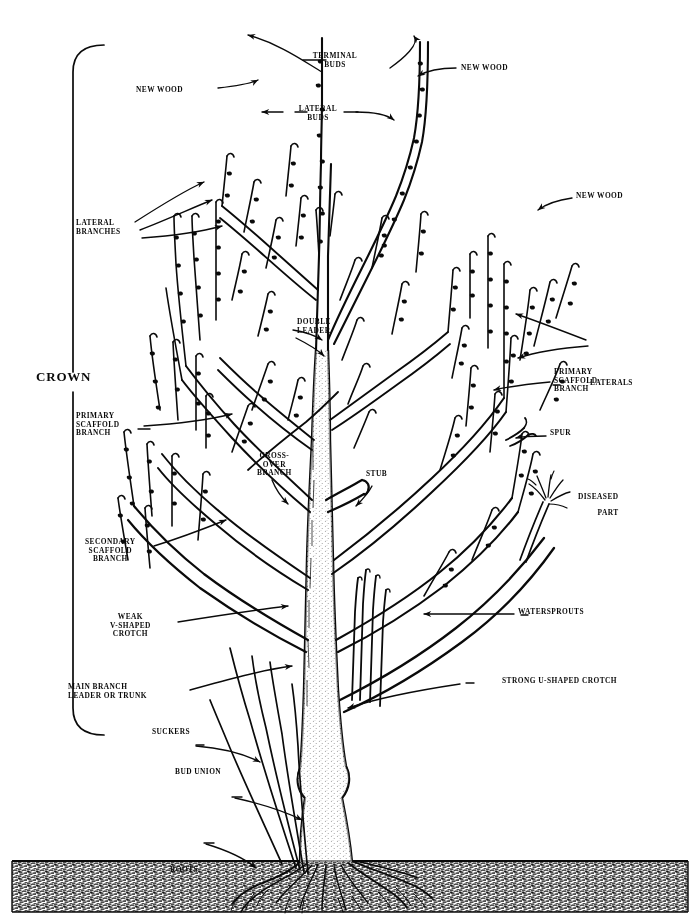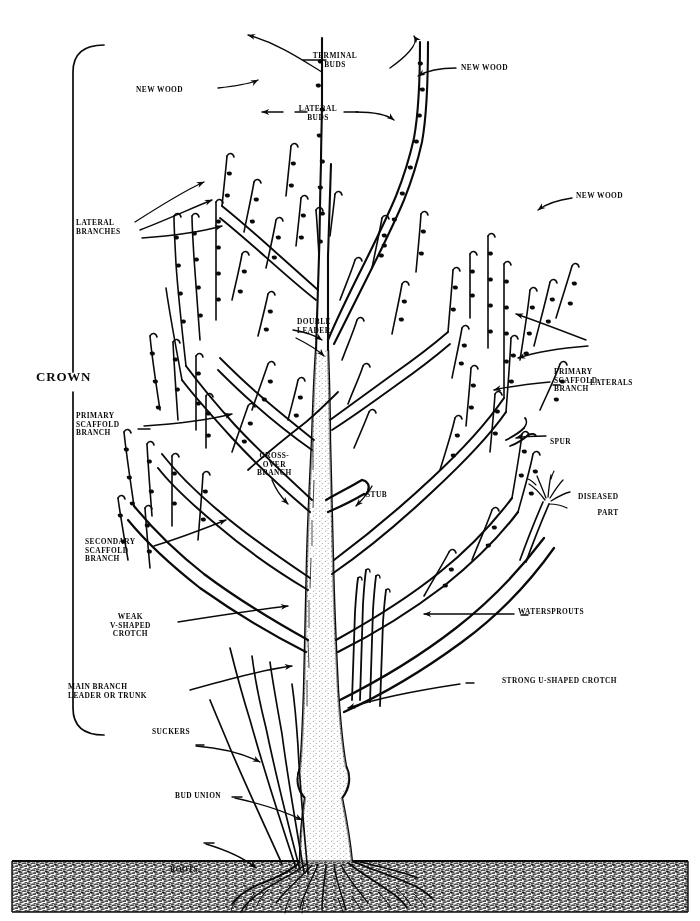--- a/index.html
+++ b/index.html
@@ -515,34 +515,34 @@
 BRANCHES</div>
 <div class="lbl" style="left:249px; top:318px;margin-left:48px;">DOUBLE
 LEADER</div>
 <div class="lbl" style="left:590px; top:334px;margin-top:45px;">LATERALS</div>
 <div class="lbl" style="left:554px; top:368px;">PRIMARY
 SCAFFOLD
 BRANCH</div>
 <div class="lbl" style="left:76px;  top:412px;">PRIMARY
 SCAFFOLD
 BRANCH</div>
-<div class="lbl" style="left:550px; top:438px;">SPUR</div>
+<div class="lbl" style="left:550px; top:429px;">SPUR</div>
 <div class="lbl" style="left:257px; top:452px;text-align:center;">CROSS-
 OVER
 BRANCH</div>
-<div class="lbl" style="left:366px; top:470px;margin-top:21px;">STUB</div>
+<div class="lbl" style="left:366px; top:470px;">STUB</div>
 <div class="lbl" style="left:578px; top:489px;  line-height:16px;text-align:right;">DISEASED
 PART</div>
-<div class="lbl" style="left:85px;  top:538px;">SECONDARY
+<div class="lbl" style="left:85px;  top:538px;text-align:center;">SECONDARY
 SCAFFOLD
 BRANCH</div>
 <div class="lbl" style="left:110px; top:613px;text-align:center;">WEAK
 V-SHAPED
 CROTCH</div>
 <div class="lbl" style="left:518px; top:608px;">WATERSPROUTS</div>
 <div class="lbl" style="left:463px; top:677px;padding-left:39px;">STRONG U-SHAPED CROTCH</div>
 <div class="lbl" style="left:68px;  top:683px;">MAIN BRANCH
 LEADER OR TRUNK</div>
 <div class="lbl" style="left:152px; top:728px;">SUCKERS</div>
-<div class="lbl" style="left:175px; top:792px;">BUD UNION</div>
+<div class="lbl" style="left:175px; top:768px;">BUD UNION</div>
 <div class="lbl" style="left:170px; top:866px;">ROOTS</div>
 
 </div>
 
 </body></html>

